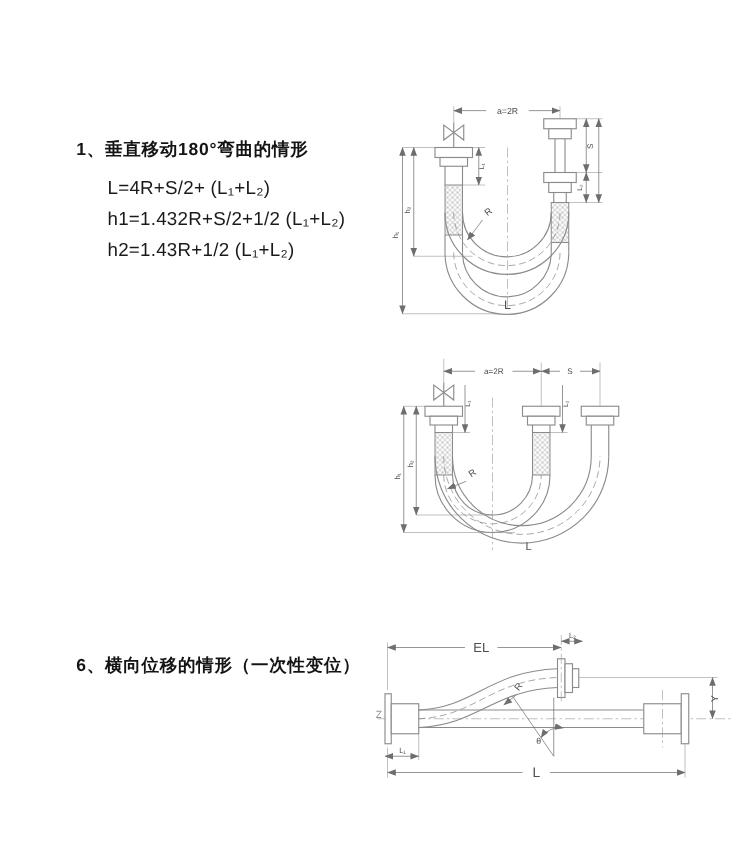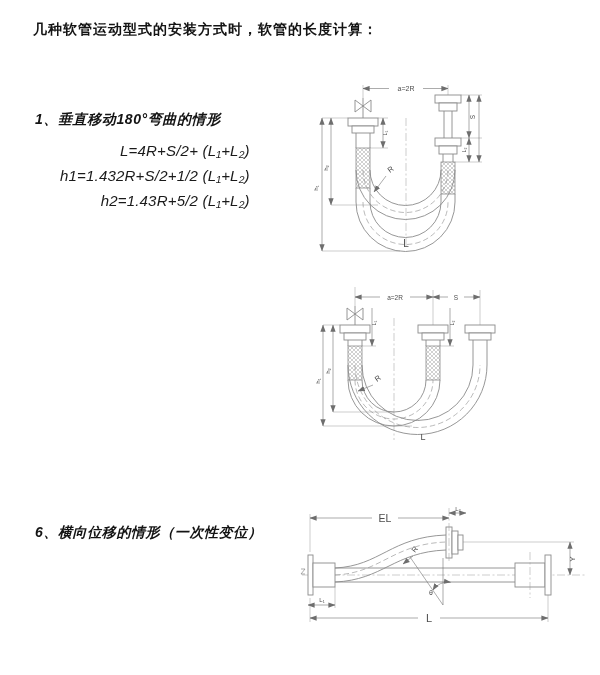--- a/index.html
+++ b/index.html
@@ -1,44 +1,43 @@
 <!DOCTYPE html>
 <html><head>
 <meta charset="utf-8">
 <style>
   html,body{margin:0;padding:0;background:#fff;}
   .page{position:relative;width:600px;height:675px;background:#ffffff;overflow:hidden;
         font-family:"Liberation Sans","DejaVu Sans",sans-serif;}
   .title{position:absolute;left:33px;top:21px;font-size:14px;font-weight:bold;color:#141414;letter-spacing:1px;}
-  .sec{position:absolute;left:35px;font-style:italic;}
+  .sec{position:absolute;left:61px;}
   .sec .h{font-size:14px;font-weight:bold;color:#141414;letter-spacing:.6px;}
   .sec .f{margin-left:25px;font-size:15px;color:#1a1a1a;line-height:25px;letter-spacing:.2px;}
-  .sec .flist{margin-top:9px;text-align:right;}
+  .sec .flist{margin-top:9px;}
   .dia{position:absolute;}
   .dia text{fill:#4d4d4d;font-family:"Liberation Sans","DejaVu Sans",sans-serif;}
   .dw{stroke:#8b8b8b;stroke-width:.9;fill:none;}           
   .dwf{stroke:#8b8b8b;stroke-width:.9;fill:#ffffff;}       
   .dim{stroke:#737373;stroke-width:.6;fill:none;}          
   .ext{stroke:#8f8f8f;stroke-width:.45;fill:none;}         
   .cl{stroke:#9a9a9a;stroke-width:.5;fill:none;stroke-dasharray:8,2.5,2,2.5;}
   .hd{stroke:#8b8b8b;stroke-width:.6;fill:none;stroke-dasharray:5.5,3;}   
 </style>
 </head>
 <body>
 
 <div class="page">
 
-  <div class="title">几种软管运动型式的安装方式时，软管的长度计算：</div>
 
   <div class="sec" style="top:111px">
     <div class="h">1、垂直移动180°弯曲的情形</div>
     <div class="flist">
       <div class="f">L=4R+S/2+ (L₁+L₂)</div>
       <div class="f">h1=1.432R+S/2+1/2 (L₁+L₂)</div>
-      <div class="f">h2=1.43R+5/2 (L₁+L₂)</div>
+      <div class="f">h2=1.43R+1/2 (L₁+L₂)</div>
     </div>
   </div>
 
 
   <div class="sec" style="top:524px">
     <div class="h">6、横向位移的情形（一次性变位）</div>
   </div>
 
   <svg class="dia" style="left:310px;top:70px" width="290" height="190" viewBox="0 0 290 190">
     <defs>

